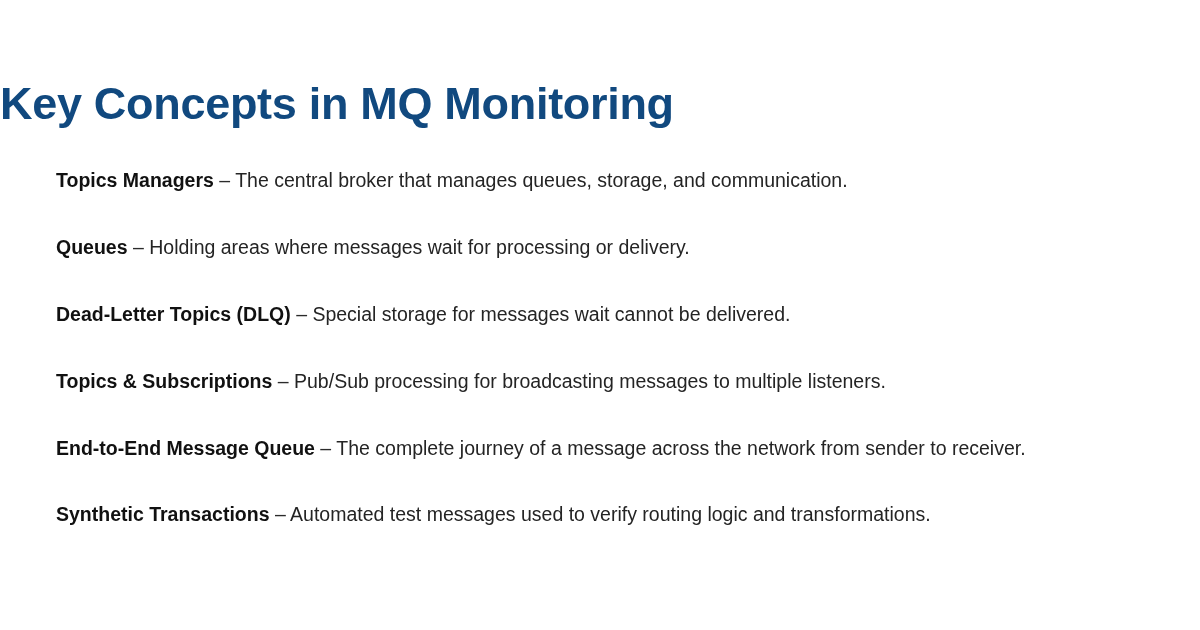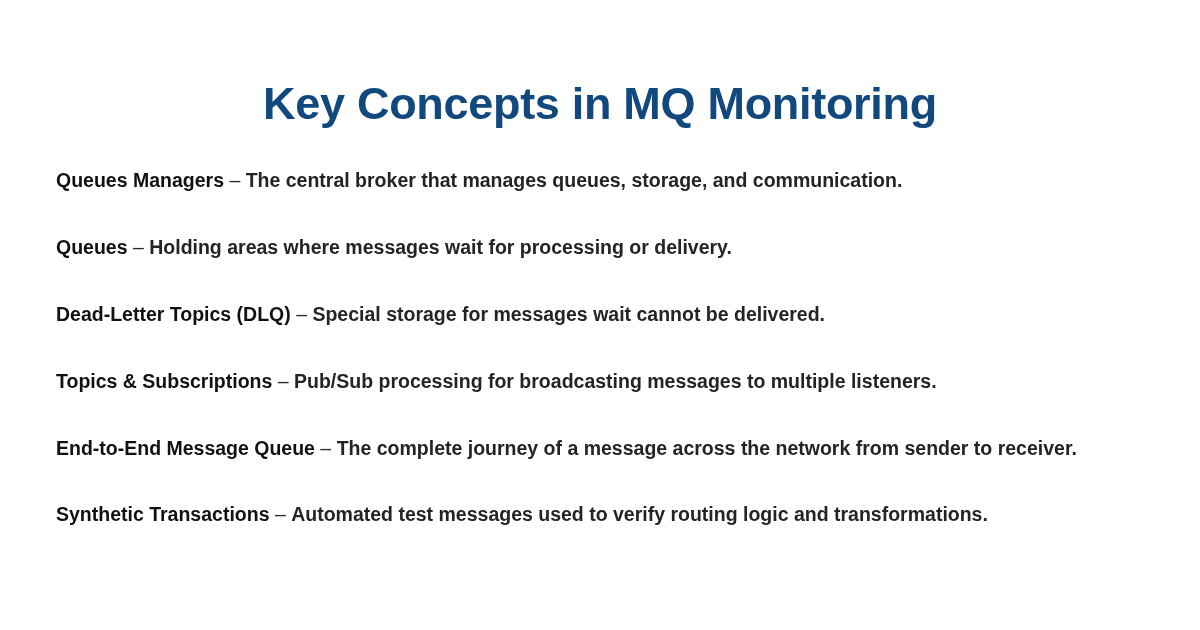--- a/index.html
+++ b/index.html
@@ -18,21 +18,20 @@
     width: 1200px;
     height: 630px;
     background: #ffffff;
     box-sizing: border-box;
   }
   .slide-title {
     position: absolute;
     top: 48px;
     left: 0;
     width: 1200px;
-    text-align: center;
     font-size: 45px;
     font-weight: bold;
     color: #11497f;
     letter-spacing: -0.3px;
     line-height: 1.15;
     white-space: nowrap;
   }
   .concept-list {
     position: absolute;
     top: 168px;
@@ -54,35 +53,35 @@
   }
   .term {
     font-weight: bold;
     color: #111111;
   }
   .dash {
     font-weight: normal;
     color: #2b2b2b;
   }
   .desc {
-    font-weight: bold;
+    font-weight: normal;
     color: #242424;
   }
 </style>
 </head>
 <body>
 
 <div class="slide">
 
   <h1 class="slide-title">Key Concepts in MQ Monitoring</h1>
 
   <ul class="concept-list">
 
     <li class="concept-item">
-      <span class="term">Queues Managers</span><span class="dash"> – </span><span class="desc">The central broker that manages queues, storage, and communication.</span>
+      <span class="term">Topics Managers</span><span class="dash"> – </span><span class="desc">The central broker that manages queues, storage, and communication.</span>
     </li>
 
     <li class="concept-item">
       <span class="term">Queues</span><span class="dash"> – </span><span class="desc">Holding areas where messages wait for processing or delivery.</span>
     </li>
 
 
     <li class="concept-item">
       <span class="term">Dead-Letter Topics (DLQ)</span><span class="dash"> – </span><span class="desc">Special storage for messages wait cannot be delivered.</span>
     </li>

